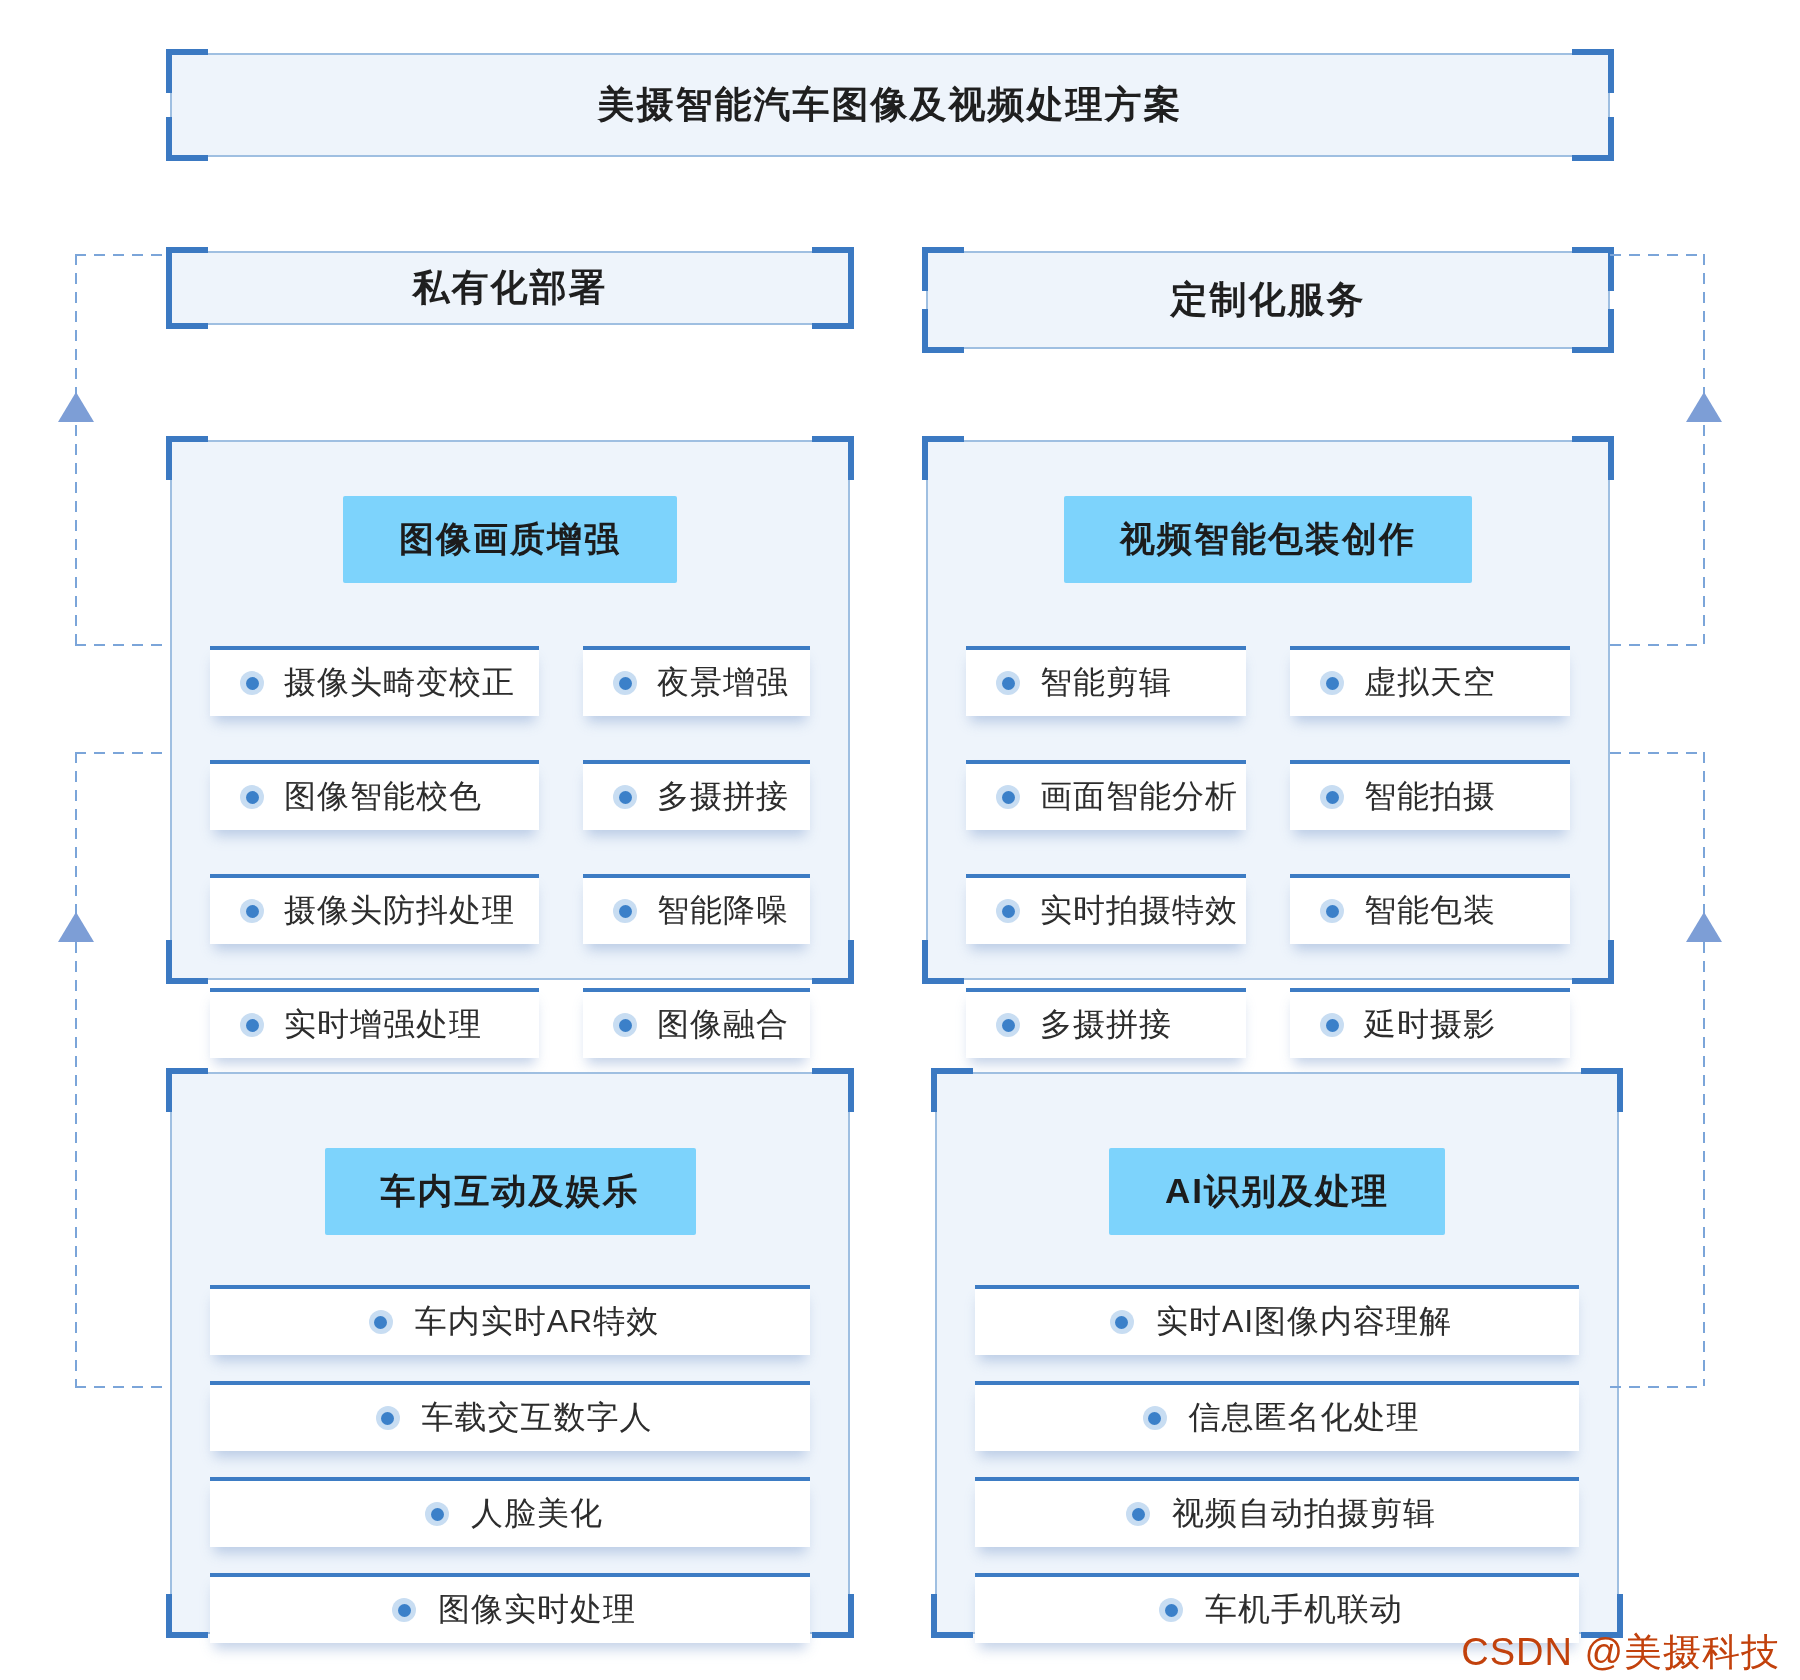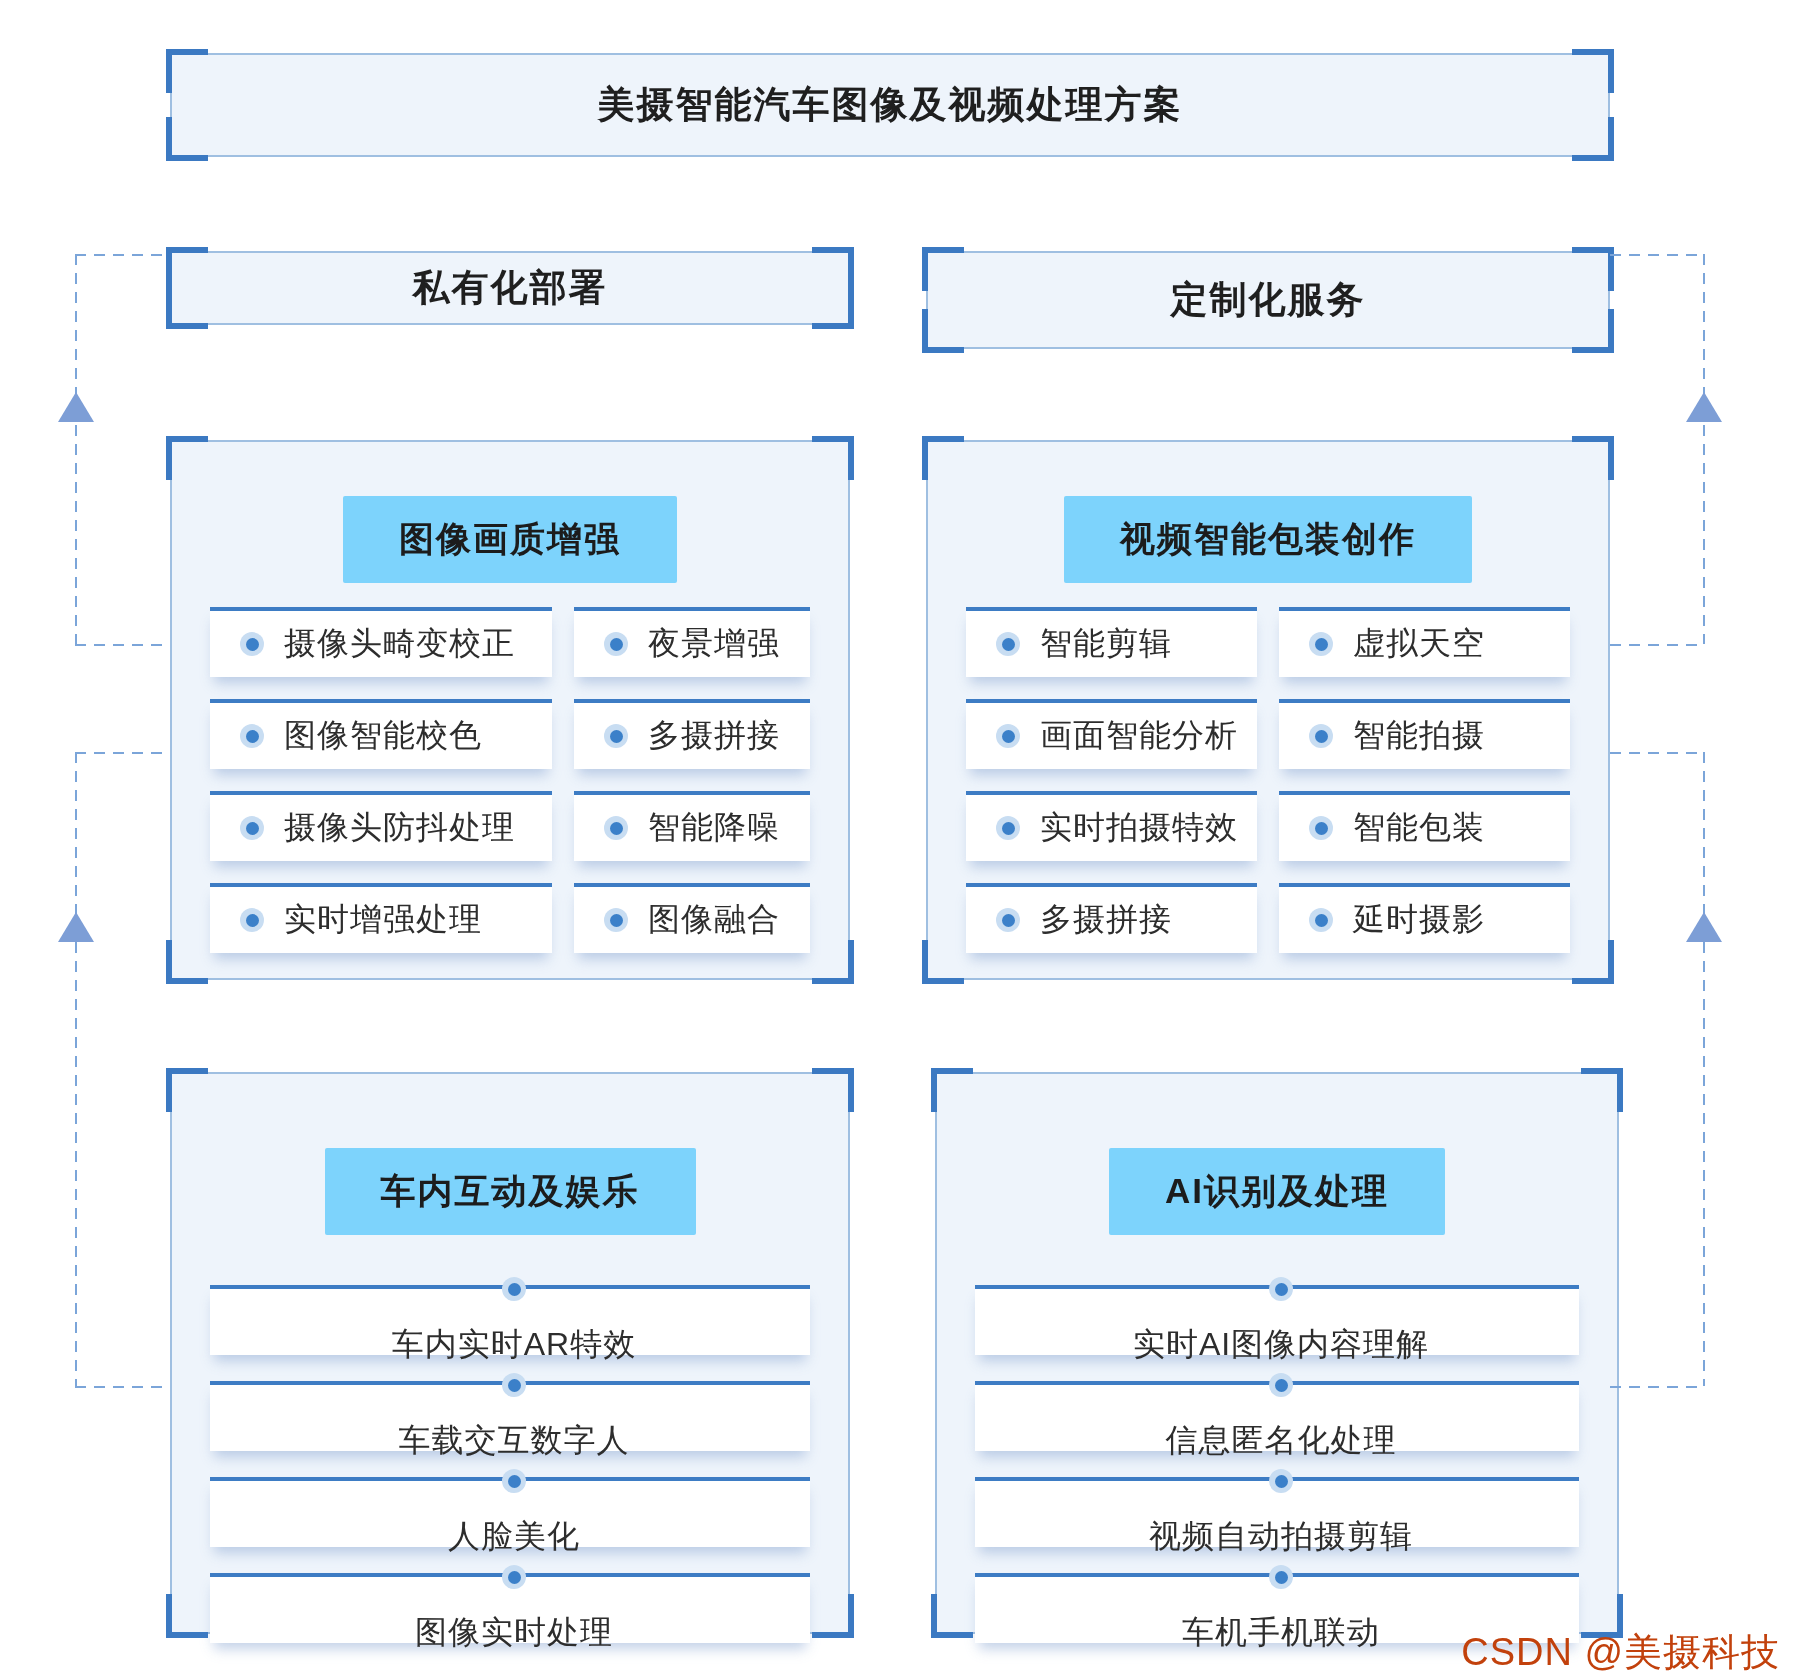--- a/index.html
+++ b/index.html
@@ -17,30 +17,30 @@
   .center-label{display:flex;align-items:center;justify-content:center;height:100%;
     font-size:37px;font-weight:600;color:#1f1f1f;letter-spacing:2px;}
 
   
   .sec{display:flex;flex-direction:column;align-items:center;}
   .sec.mid{padding-top:54px;}
   .sec.low{padding-top:74px;}
   .chip{background:#7dd3fc;padding:20px 56px;font-size:35px;font-weight:600;color:#1c1c1c;
     letter-spacing:2px;border-radius:2px;}
   .sec-items{width:calc(100% - 76px);display:grid;}
-  .sec.mid .sec-items{margin-top:24px;column-gap:22px;row-gap:22px;}
+  .sec.mid .sec-items{margin-top:63px;column-gap:22px;row-gap:22px;gap:44px;}
   .sec.low .sec-items{margin-top:50px;row-gap:26px;grid-template-columns:1fr;}
   .cols-a{grid-template-columns:1.45fr 1fr;}
   .cols-b{grid-template-columns:1fr 1fr;}
 
   .feat{background:#ffffff;border-top:4px solid #3d7cc4;height:66px;box-sizing:content-box;
     display:flex;align-items:center;gap:20px;padding-left:30px;
     box-shadow:0 10px 12px -4px rgba(125,155,205,0.45);
     font-size:32px;color:#2d2d2d;letter-spacing:1px;}
-  .sec.low .feat{justify-content:center;padding-left:8px;gap:22px;flex-direction:column;}
+  .sec.low .feat{justify-content:center;padding-left:8px;gap:22px;}
   .bullet{width:24px;height:24px;border-radius:50%;background:#c8ddf2;flex:0 0 auto;
     display:flex;align-items:center;justify-content:center;}
   .bullet .dot{width:13px;height:13px;border-radius:50%;background:#3b80c9;}
 
   
   .dash-h{position:absolute;height:2px;
     background:repeating-linear-gradient(90deg,#7ba5d9 0 11px,transparent 11px 19px);}
   .dash-v{position:absolute;width:2px;
     background:repeating-linear-gradient(180deg,#7ba5d9 0 11px,transparent 11px 19px);}
   .arrow-up{position:absolute;width:0;height:0;

